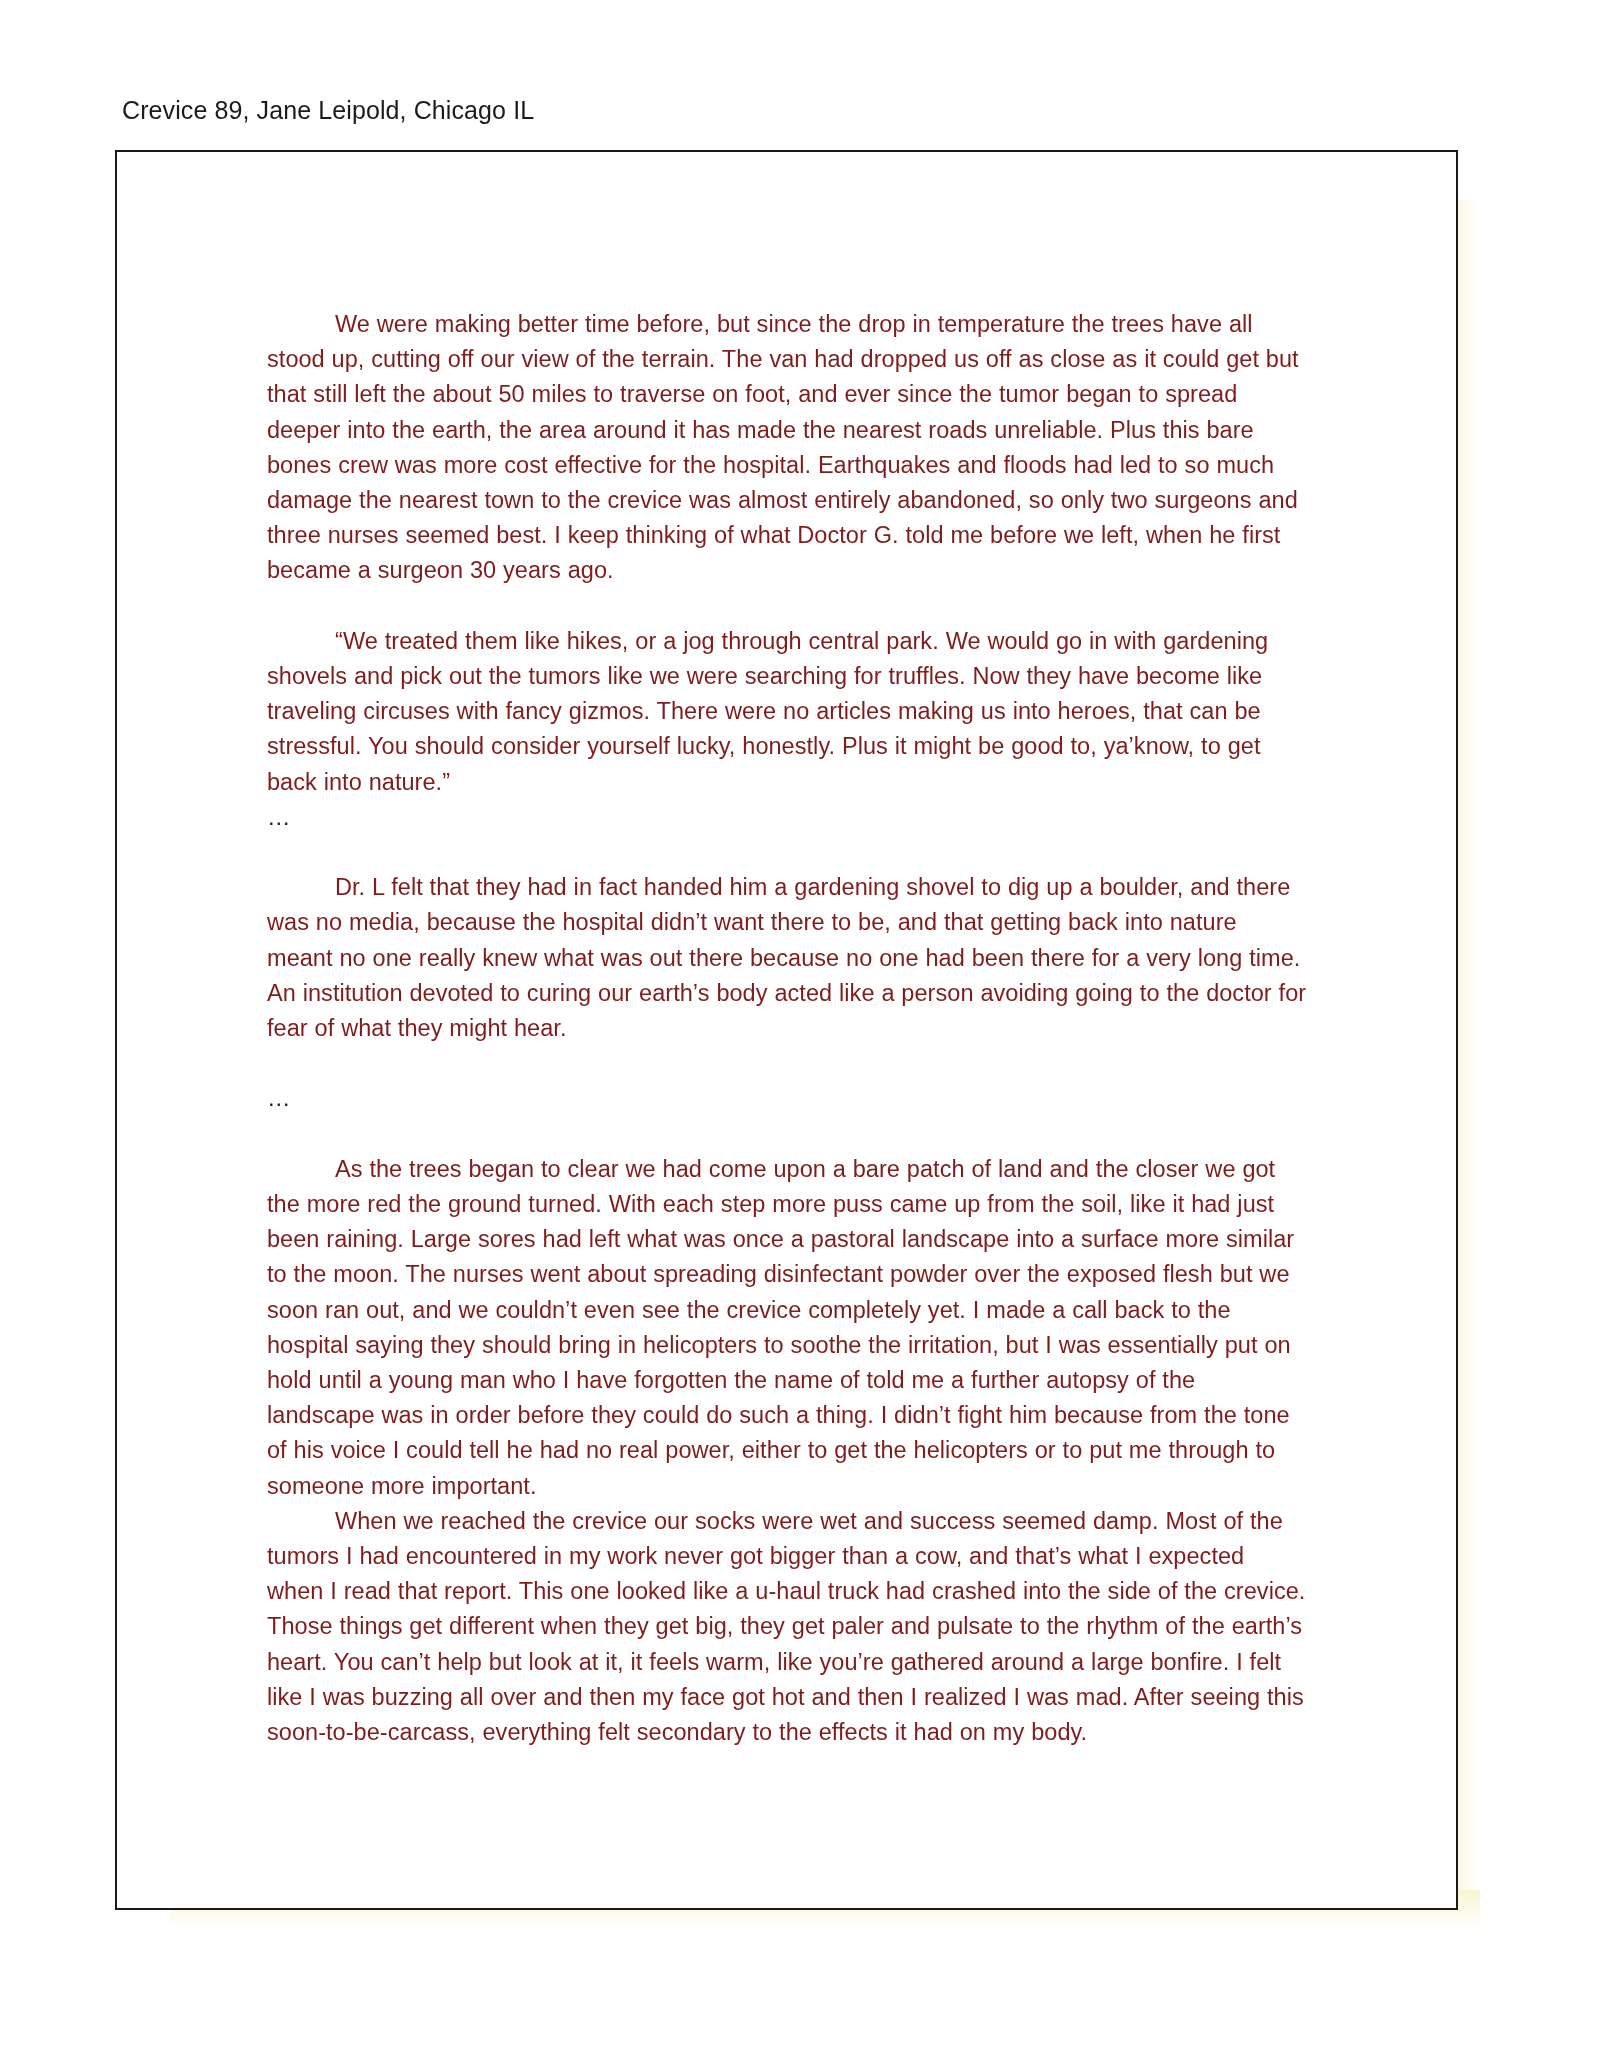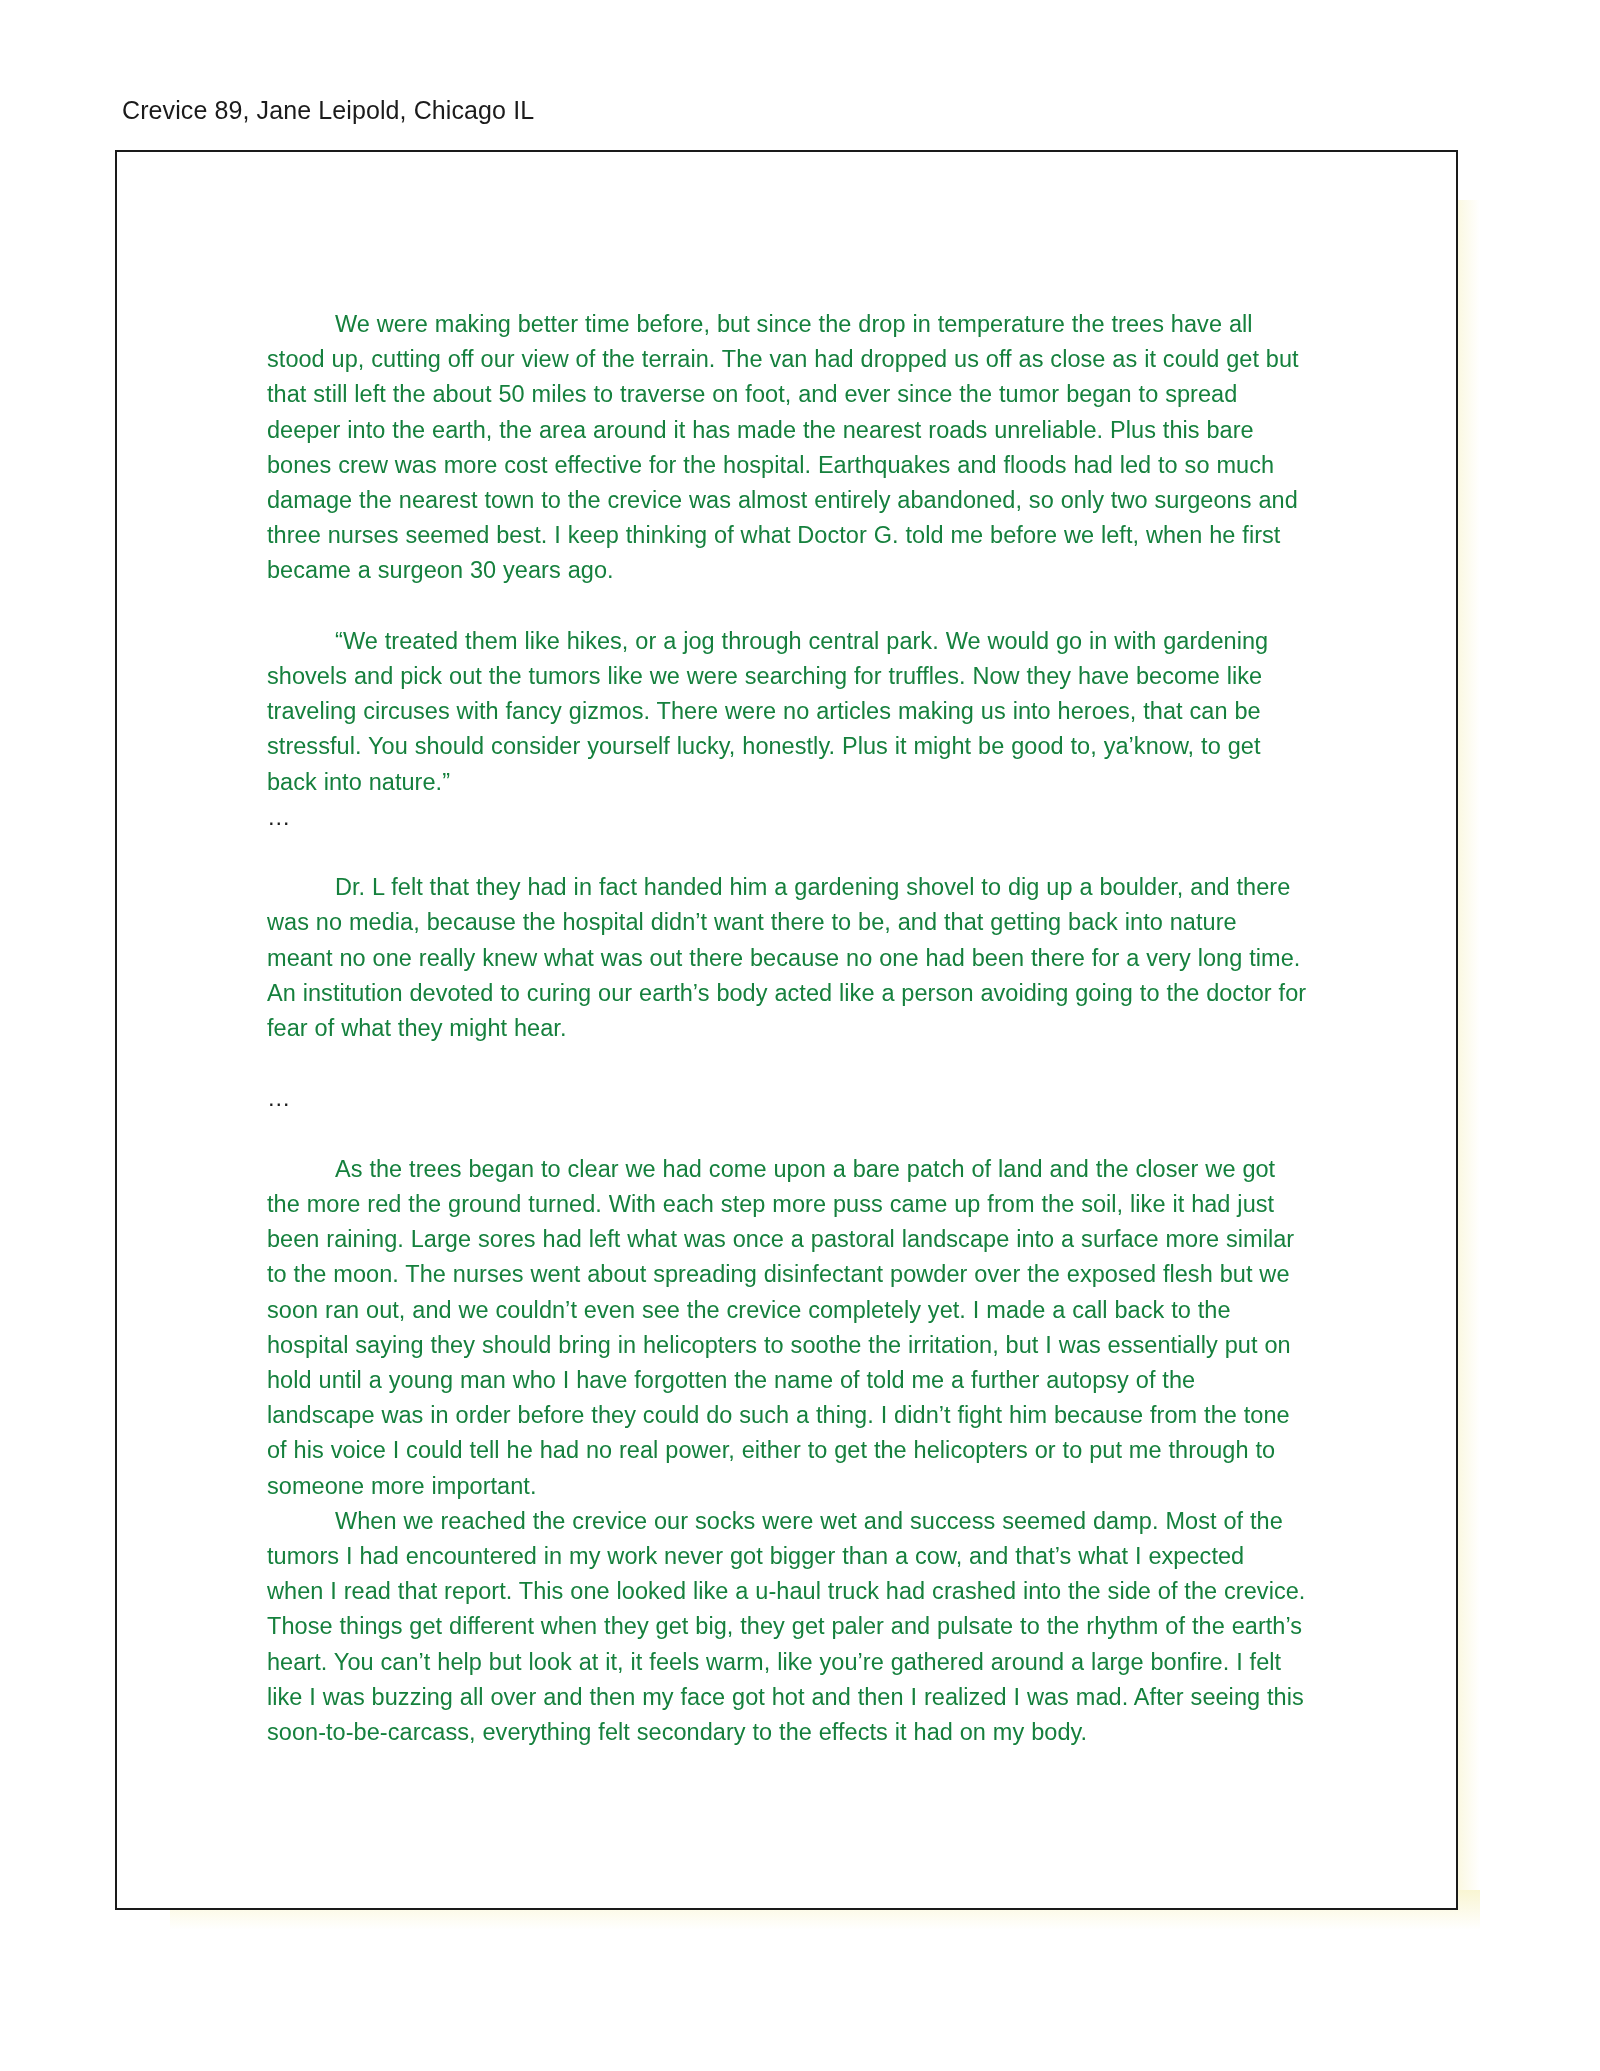--- a/index.html
+++ b/index.html
@@ -80,21 +80,21 @@
   .page-body {
     position: absolute;
     left: 150px;
     top: 155px;
     width: 1040px;
   }
 
   .para {
     font-size: 23.5px;
     line-height: 35.2px;
-    color: #15803d;
+    color: #7f1d1d;
     margin: 0;
     text-align: left;
     letter-spacing: 0.05px;
     word-spacing: 0.3px;
   }
   .para.indent {
     text-indent: 68px;
   }
   .spacer-line {
     height: 35.2px;

